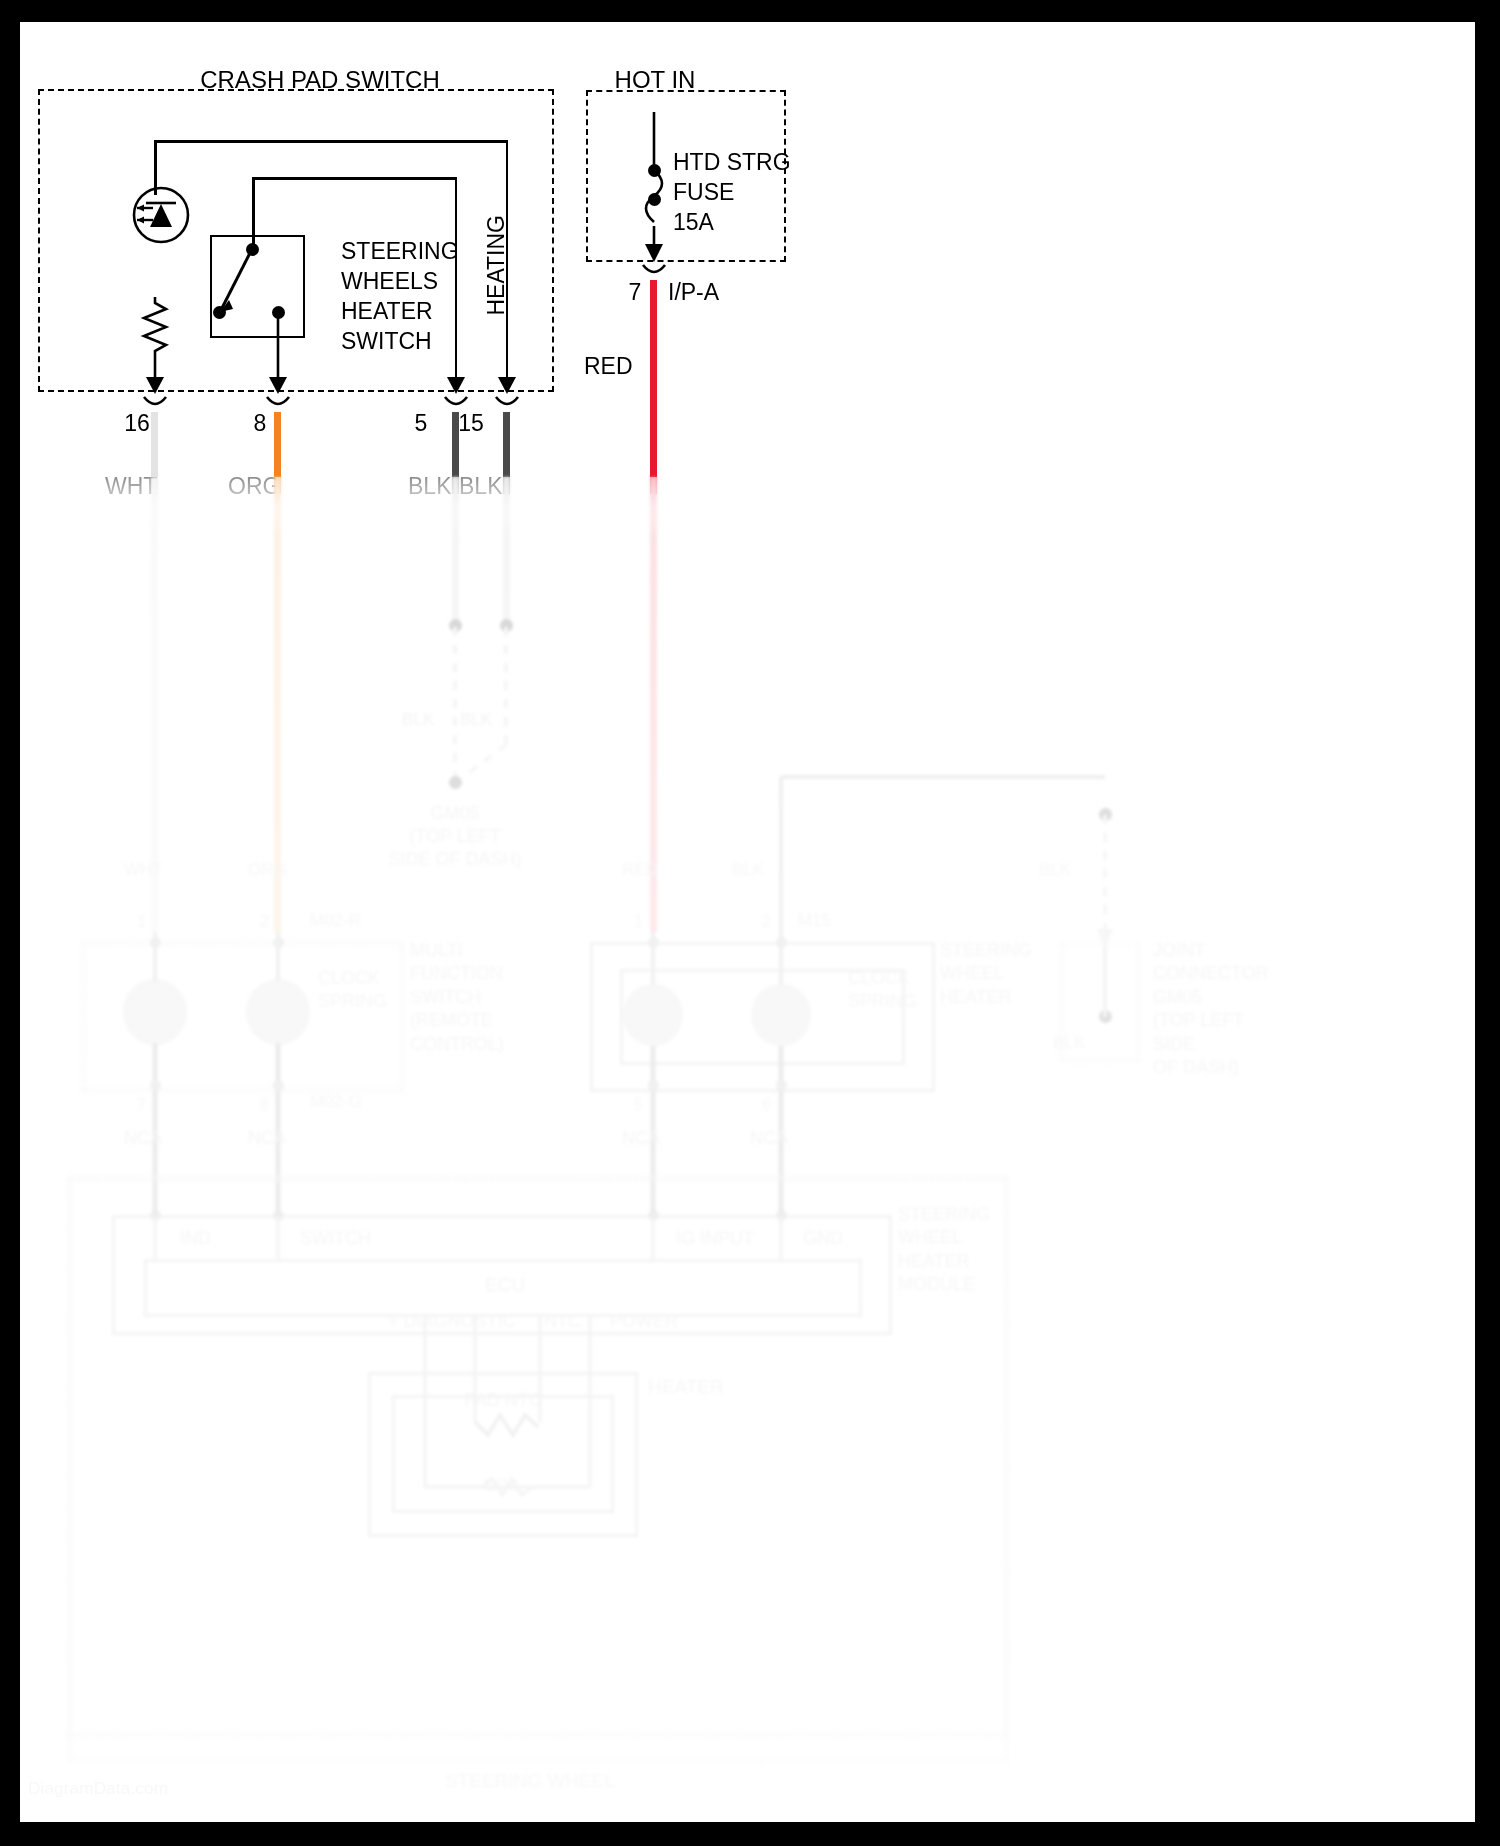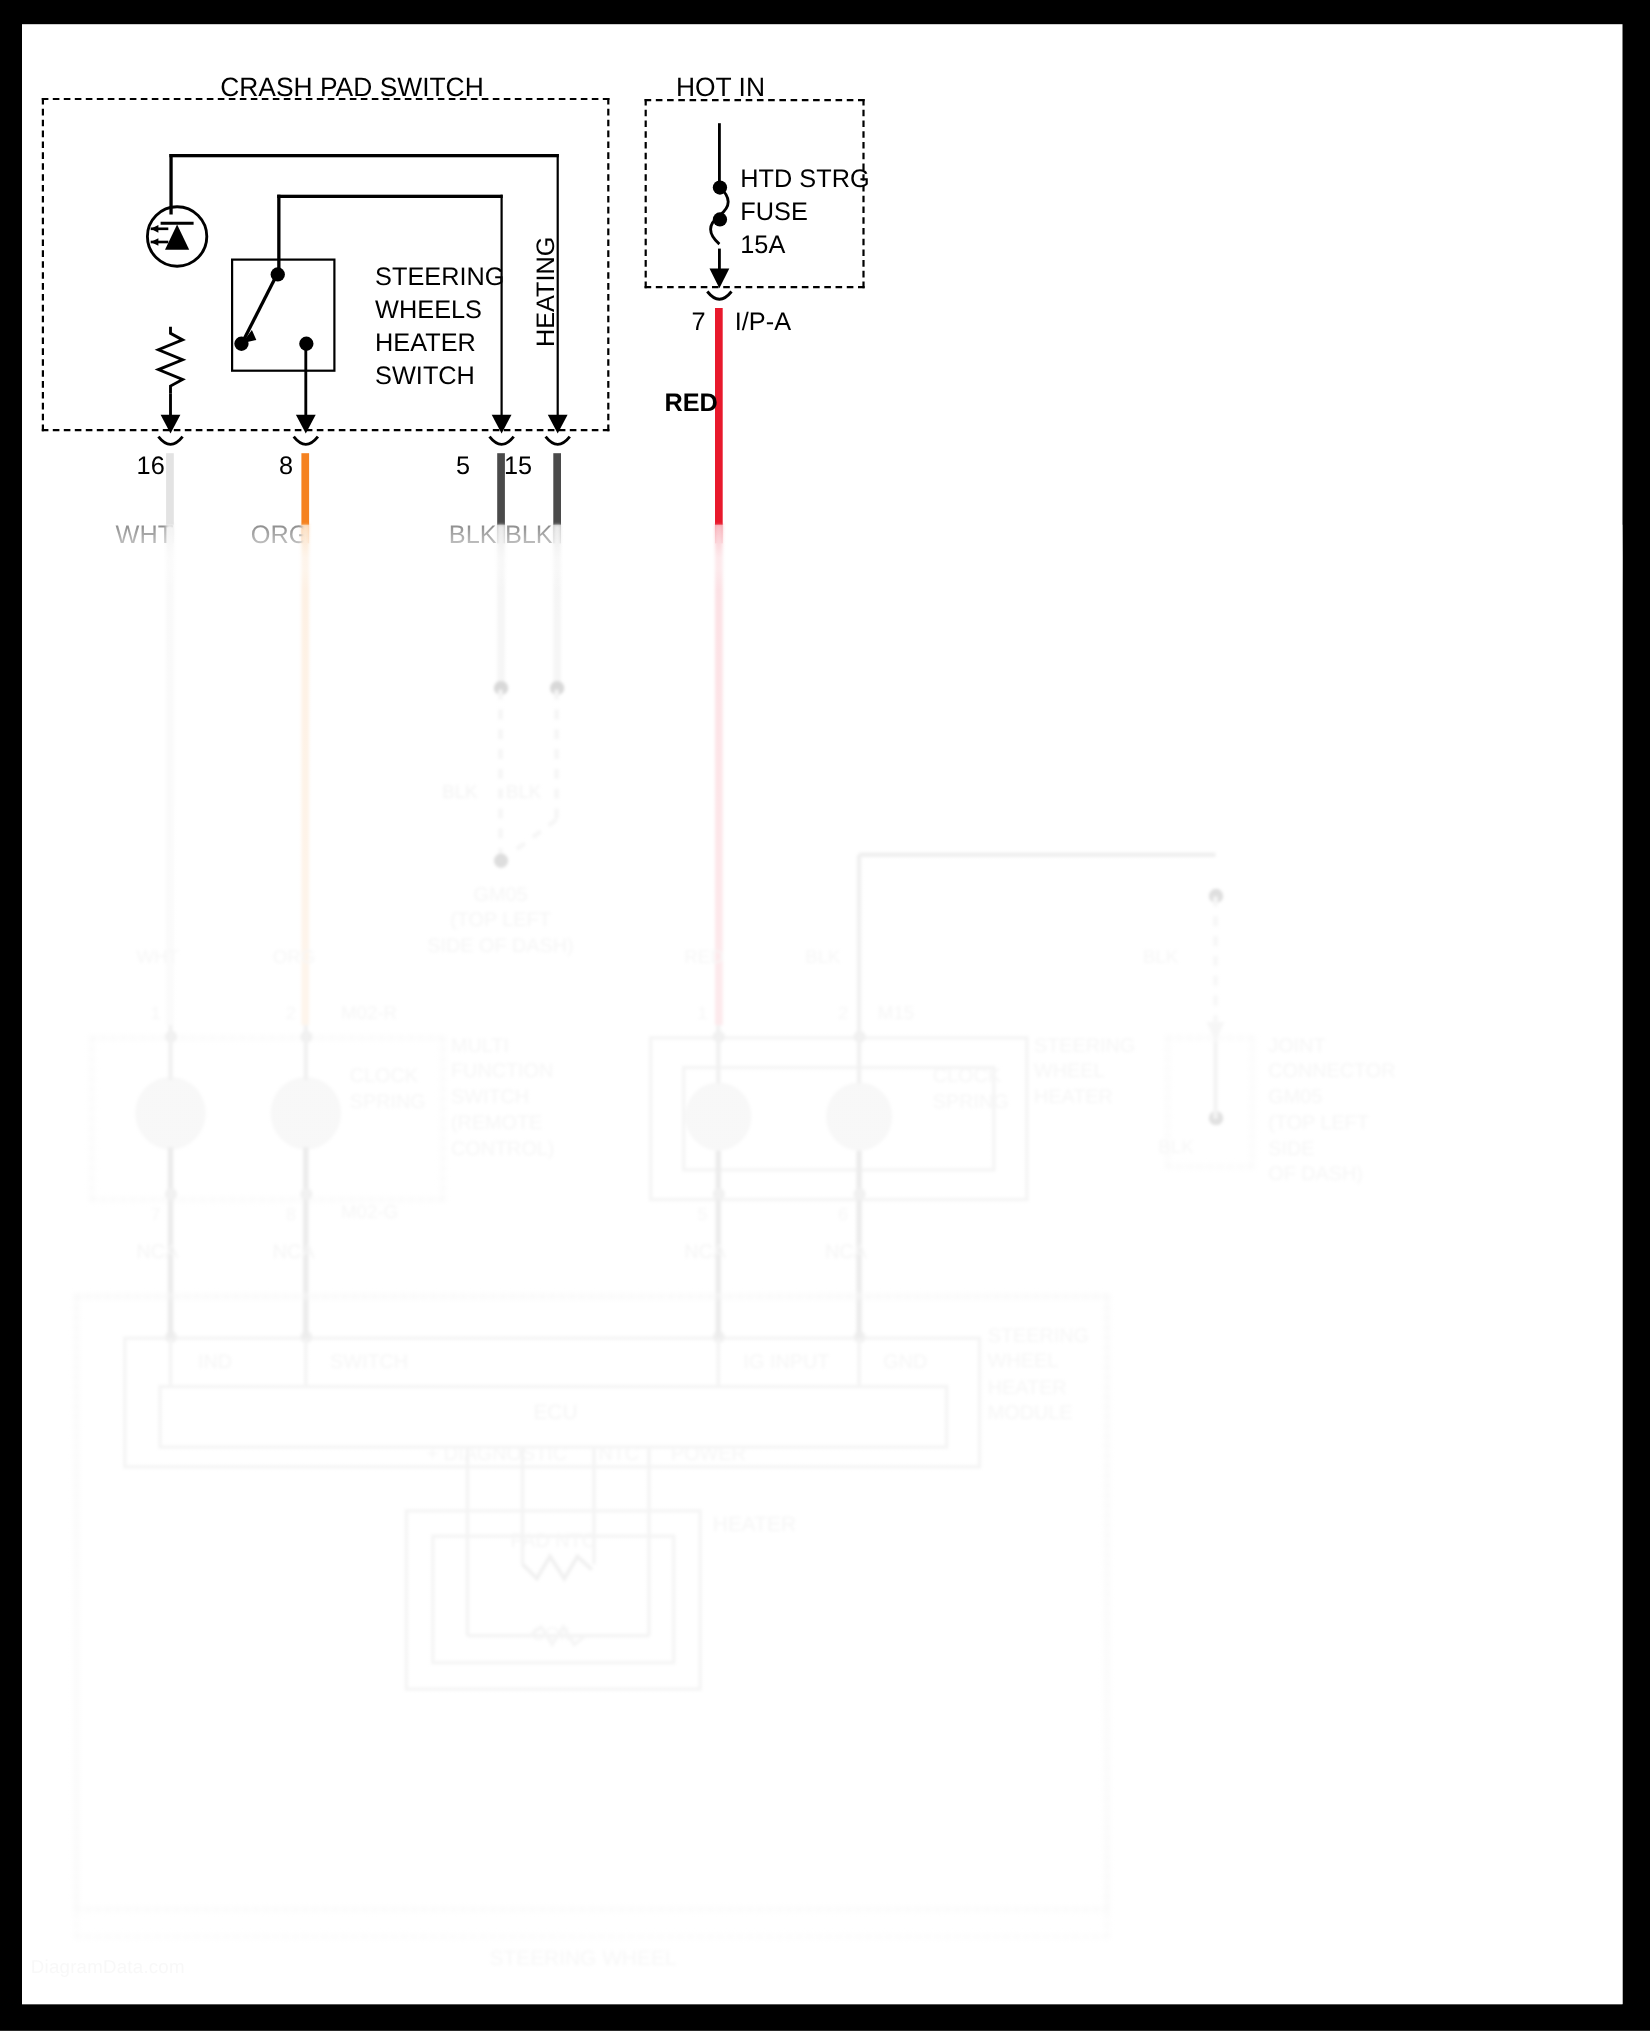--- a/index.html
+++ b/index.html
@@ -195,21 +195,21 @@
       <div class="thickwire" style="left:131px; top:390px; height:82px; background:#e3e3e3;"></div>
       <div class="thickwire" style="left:254px; top:390px; height:82px; background:#f58220;"></div>
       <div class="thickwire" style="left:432px; top:390px; height:82px; background:#4a4a4a;"></div>
       <div class="thickwire" style="left:483px; top:390px; height:82px; background:#4a4a4a;"></div>
       <div class="thickwire" style="left:630px; top:258px; height:214px; background:#e8192c;"></div>
 
       <div class="lbl" style="left:85px; top:450px; font-size:23px;">WHT</div>
       <div class="lbl" style="left:208px; top:450px; font-size:23px;">ORG</div>
       <div class="lbl" style="left:388px; top:450px; font-size:23px;">BLK</div>
       <div class="lbl" style="left:439px; top:450px; font-size:23px;">BLK</div>
-      <div class="lbl" style="left:584px; top:330px; font-size:23px;font-weight:bold;">RED</div>
+      <div class="lbl" style="left:564px; top:330px; font-size:23px;">RED</div>
 
       <div class="faded" style="position:absolute; left:0; top:455px; width:1455px; height:1345px;">
 
         <div class="thickwire" style="left:131px; top:0px; height:455px; background:#e3e3e3;"></div>
         <div class="thickwire" style="left:254px; top:0px; height:455px; background:#f8b877;"></div>
         <div class="thickwire" style="left:630px; top:0px; height:455px; background:#f2697a;"></div>
         <div class="thickwire" style="left:432px; top:0px; height:150px; background:#cfcfcf;"></div>
         <div class="thickwire" style="left:483px; top:0px; height:150px; background:#cfcfcf;"></div>
 
         <div class="dot" style="left:429px; top:142px; background:#2b2b2b;"></div>

